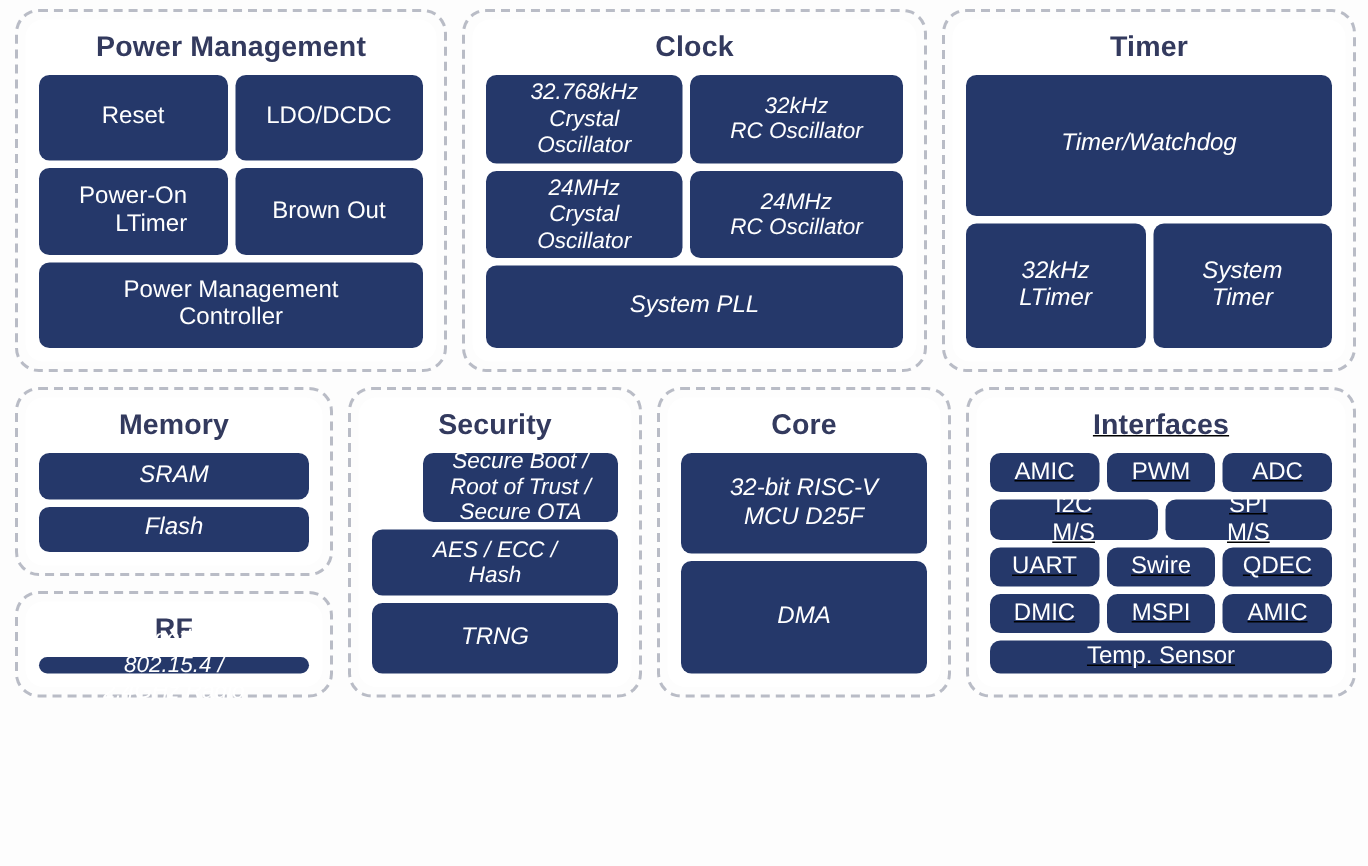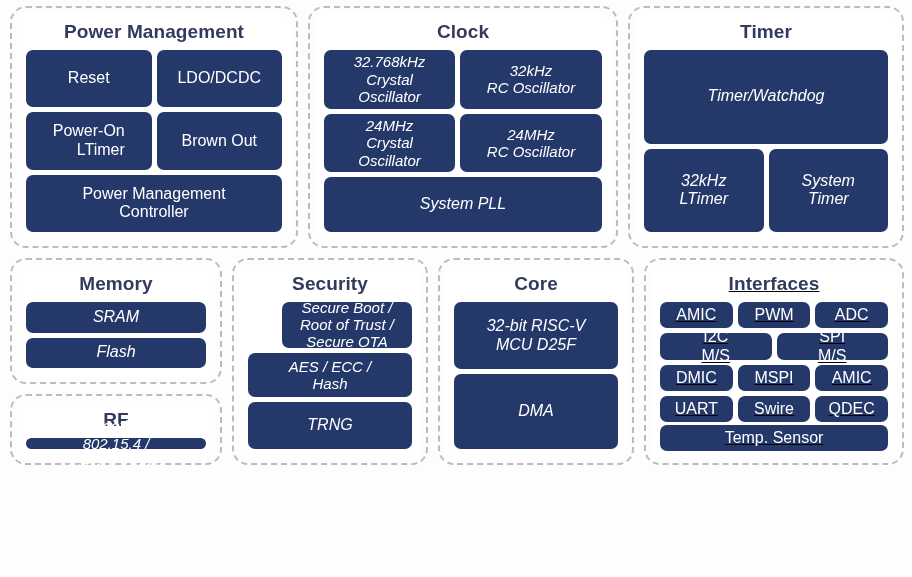--- a/index.html
+++ b/index.html
@@ -115,21 +115,21 @@
   .g-security .sec-2 { flex: 1.0; }
   .g-security .sec-3 { flex: 1.05; }
 
   .g-core .core-1 { flex: 1.0; }
   .g-core .core-2 { flex: 1.12; }
 
   
   .if-grid { flex: 1; display: flex; flex-direction: column; gap: 5px; min-height: 0; }
   .if-row { display: flex; gap: 5px; flex: 1; min-height: 0; }
   .if-row .blk { flex: 1; }
-  .if-last { flex: 0.82; align-items: center; }
+  .if-last { flex: 0.82; }
 </style>
 </head>
 <body>
 
 <div id="diagram">
 
   <div class="row row-top">
 
     <div class="group g-power">
       <div class="group-inner">
@@ -260,31 +260,31 @@
           </div>
 
           <div class="if-row">
             <div class="blk f16">I2C
 M/S</div>
             <div class="blk f16">SPI
 M/S</div>
           </div>
 
           <div class="if-row">
+            <div class="blk f16">UART</div>
+            <div class="blk f16">Swire</div>
+            <div class="blk f16">QDEC</div>
+          </div>
+
+          <div class="if-row">
             <div class="blk f16">DMIC</div>
             <div class="blk f16">MSPI</div>
             <div class="blk f16">AMIC</div>
           </div>
 
-          <div class="if-row">
-            <div class="blk f16">UART</div>
-            <div class="blk f16">Swire</div>
-            <div class="blk f16">QDEC</div>
-          </div>
-
           <div class="if-row if-last">
             <div class="blk f16">Temp. Sensor</div>
           </div>
 
         </div>
       </div>
     </div>
 
   </div>
 

